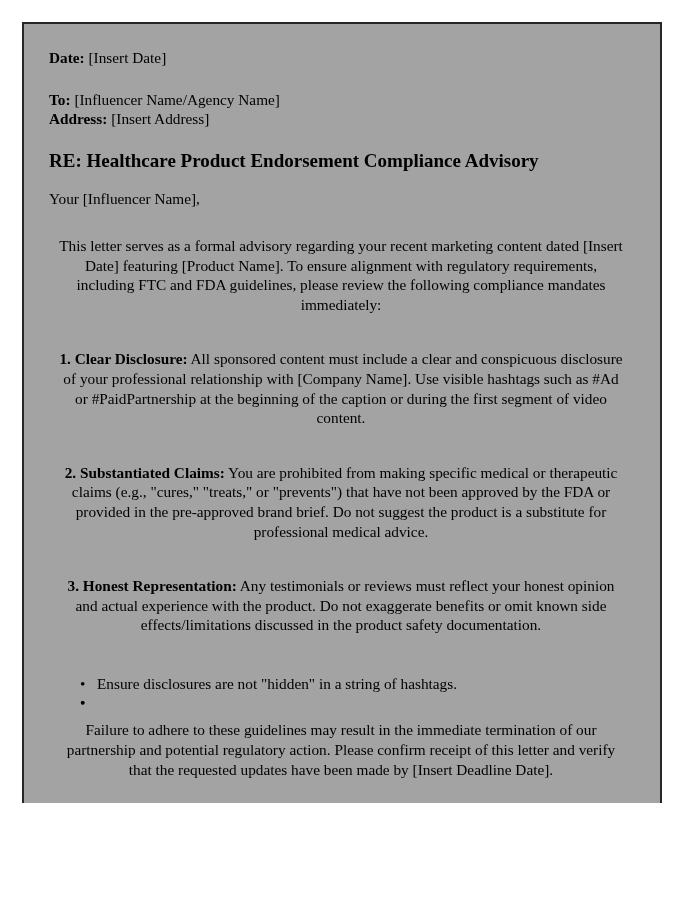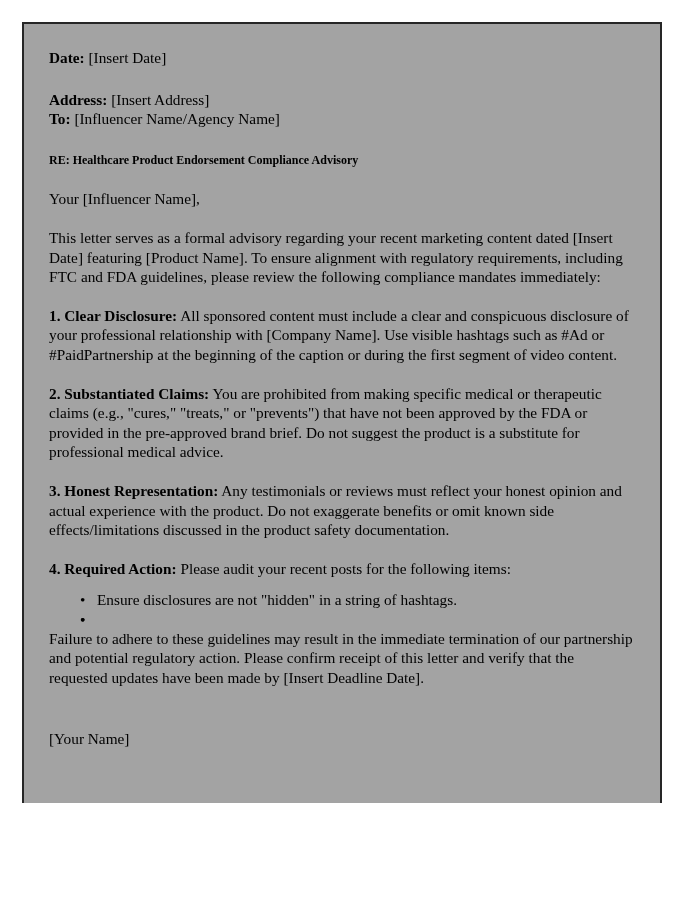--- a/index.html
+++ b/index.html
@@ -47,28 +47,29 @@
 
   .label-bold {
     font-weight: bold;
   }
 
   .block-gap-lg { height: 22px; }
   .block-gap-md { height: 19px; }
   .block-gap-sm { height: 12px; }
 
   .re-line {
-    font-size: 12px;
+    font-size: 19px;
     line-height: 19.6px;
     font-weight: bold;
     margin: 0;
   }
 
   .para {
-    margin: 0;
+    margin: 8px;
+    text-align: center;
   }
 
   .bullet-list {
     margin: 0;
     padding: 0;
     list-style: none;
   }
   .bullet-item {
     position: relative;
     font-size: 15.3px;
@@ -92,22 +93,22 @@
 </head>
 <body>
 
 <div class="page-sheet">
   <div class="letter-body">
 
     <div class="line"><span class="label-bold">Date:</span> <span>[Insert Date]</span></div>
 
     <div class="block-gap-lg"></div>
 
+    <div class="line"><span class="label-bold">To:</span> <span>[Influencer Name/Agency Name]</span></div>
     <div class="line"><span class="label-bold">Address:</span> <span>[Insert Address]</span></div>
-    <div class="line"><span class="label-bold">To:</span> <span>[Influencer Name/Agency Name]</span></div>
 
     <div class="block-gap-lg"></div>
 
     <div class="re-line">RE: Healthcare Product Endorsement Compliance Advisory</div>
 
     <div class="block-gap-md"></div>
 
     <div class="line">Your [Influencer Name],</div>
 
     <div class="block-gap-md"></div>
@@ -121,21 +122,20 @@
     <div class="block-gap-md"></div>
 
     <p class="para"><span class="label-bold">2. Substantiated Claims:</span><span> You are prohibited from making specific medical or therapeutic claims (e.g., "cures," "treats," or "prevents") that have not been approved by the FDA or provided in the pre-approved brand brief. Do not suggest the product is a substitute for professional medical advice.</span></p>
 
     <div class="block-gap-md"></div>
 
     <p class="para"><span class="label-bold">3. Honest Representation:</span><span> Any testimonials or reviews must reflect your honest opinion and actual experience with the product. Do not exaggerate benefits or omit known side effects/limitations discussed in the product safety documentation.</span></p>
 
     <div class="block-gap-md"></div>
 
-    <p class="para"><span class="label-bold">4. Required Action:</span><span> Please audit your recent posts for the following items:</span></p>
 
     <div class="block-gap-sm"></div>
 
     <ul class="bullet-list">
       <li class="bullet-item"><span class="bullet-dot">•</span><span>Ensure disclosures are not "hidden" in a string of hashtags.</span></li>
       <li class="bullet-item"><span class="bullet-dot">•</span></li>
       <li class="bullet-item"><span class="bullet-dot">•</span></li>
     </ul>
 
     <div class="block-gap-md"></div>

